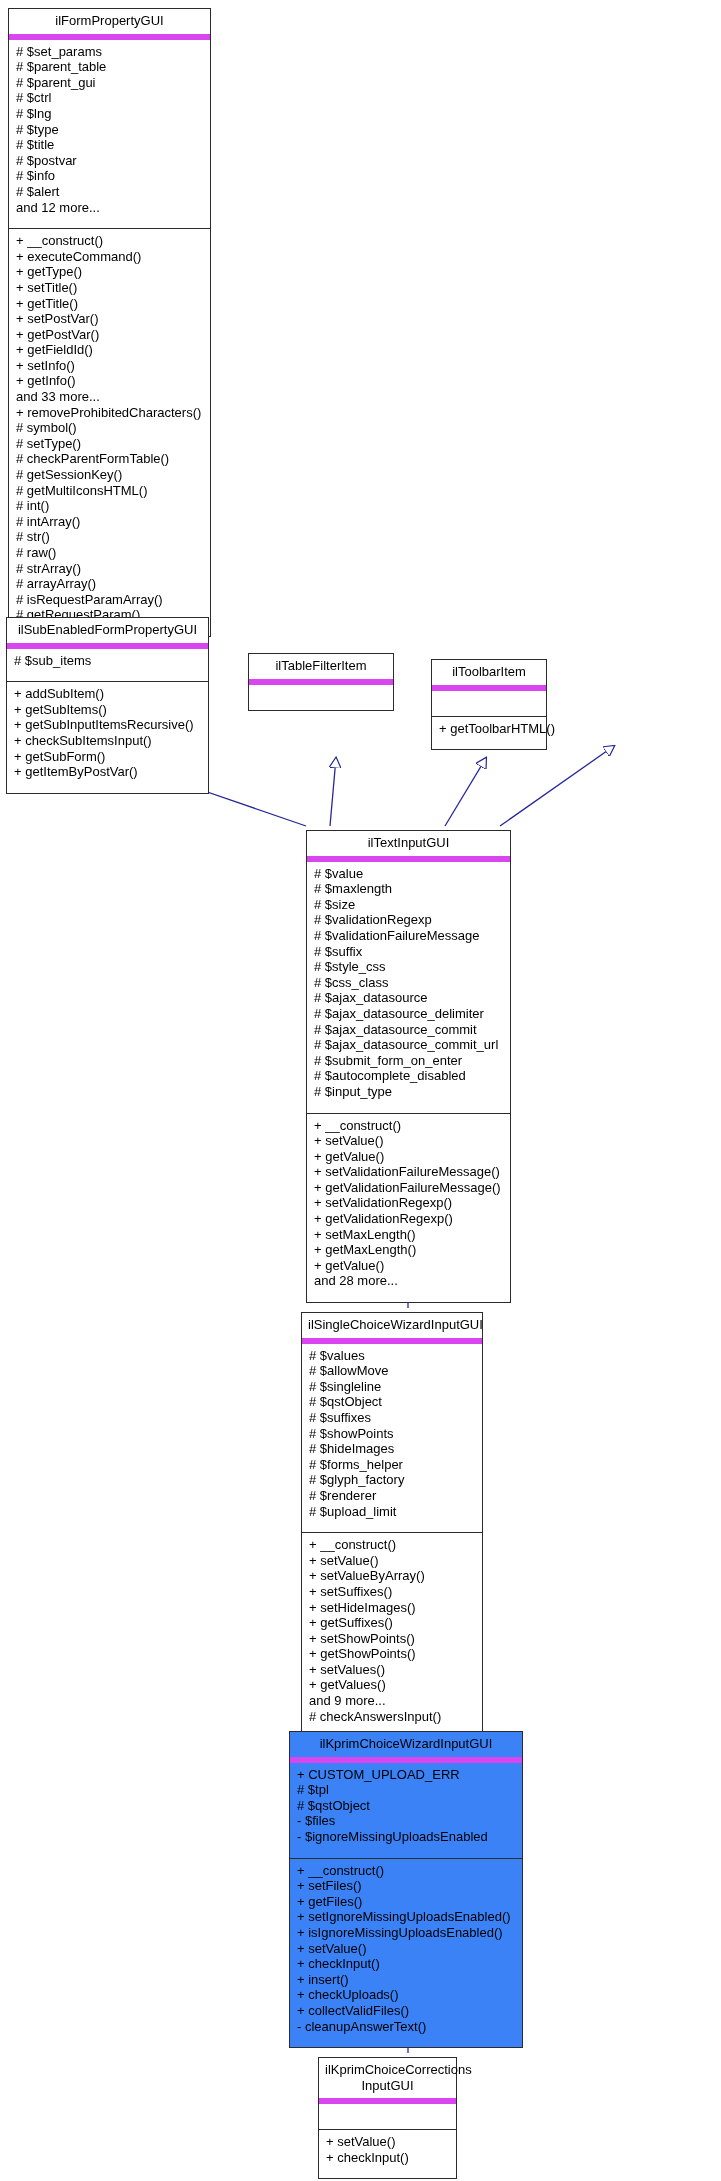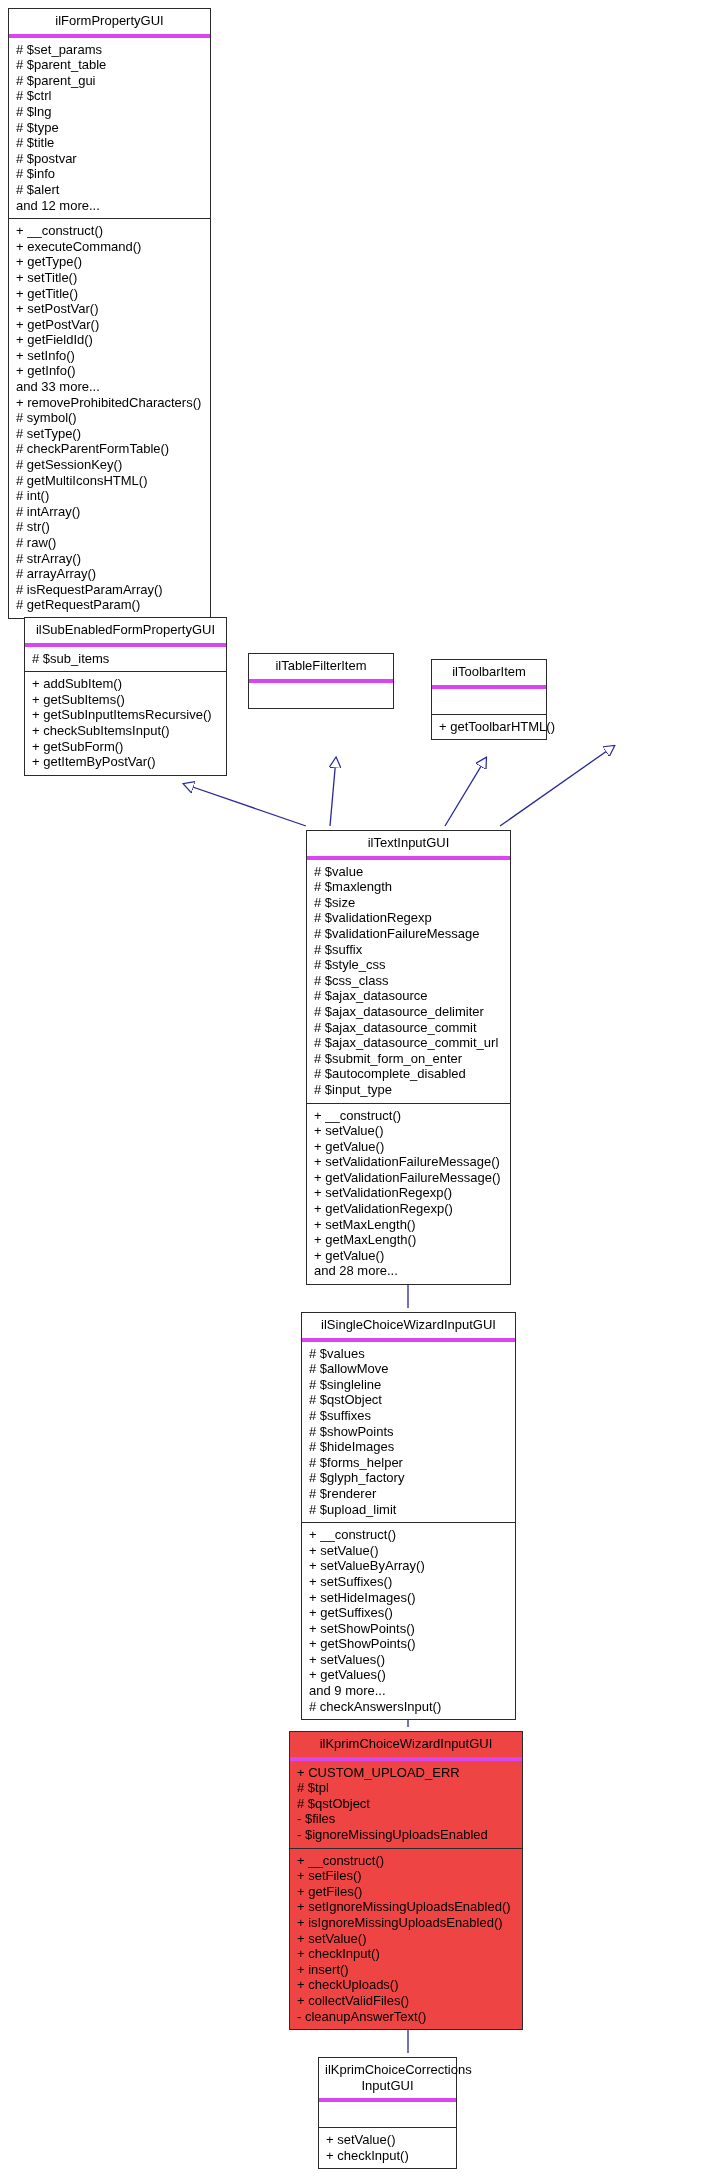--- a/index.html
+++ b/index.html
@@ -32,30 +32,30 @@
   }
   .node {
     position: absolute;
     box-sizing: border-box;
     border: 1px solid #2b2b2b;
     background: #ffffff;
     font-size: 13px;
     line-height: 15.6px;
   }
   .node.filled {
-    background: #ef4444;
+    background: #3b82f6;
   }
   .node .title {
     text-align: center;
     padding: 4px 6px 5px 6px;
-    border-bottom: 4px solid #d946ef;
+    border-bottom: 6px solid #d946ef;
     white-space: pre-line;
   }
   .node .compartment {
-    padding: 4px 7px 5px 7px;
+    padding: 4px 7px 13px 7px;
     border-bottom: 1px solid #2b2b2b;
   }
   .node .compartment:last-child {
     border-bottom: none;
   }
   .node .compartment.empty {
     height: 16px;
     padding: 4px 7px 5px 7px;
   }
   .node .row {
@@ -128,21 +128,21 @@
       <div class="row"># intArray()</div>
       <div class="row"># str()</div>
       <div class="row"># raw()</div>
       <div class="row"># strArray()</div>
       <div class="row"># arrayArray()</div>
       <div class="row"># isRequestParamArray()</div>
       <div class="row"># getRequestParam()</div>
     </div>
   </div>
 
-  <div class="node" style="left:6px; top:617px; width:203px;margin-left:18px;">
+  <div class="node" style="left:6px; top:617px; width:203px;">
     <div class="title">ilSubEnabledFormPropertyGUI</div>
     <div class="compartment">
       <div class="row"># $sub_items</div>
     </div>
     <div class="compartment">
       <div class="row">+ addSubItem()</div>
       <div class="row">+ getSubItems()</div>
       <div class="row">+ getSubInputItemsRecursive()</div>
       <div class="row">+ checkSubItemsInput()</div>
       <div class="row">+ getSubForm()</div>
@@ -191,21 +191,21 @@
       <div class="row">+ getValidationFailureMessage()</div>
       <div class="row">+ setValidationRegexp()</div>
       <div class="row">+ getValidationRegexp()</div>
       <div class="row">+ setMaxLength()</div>
       <div class="row">+ getMaxLength()</div>
       <div class="row">+ getValue()</div>
       <div class="row">and 28 more...</div>
     </div>
   </div>
 
-  <div class="node" style="left:301px; top:1312px; width:215px;">
+  <div class="node" style="left:301px; top:1312px; width:182px;">
     <div class="title">ilSingleChoiceWizardInputGUI</div>
     <div class="compartment">
       <div class="row"># $values</div>
       <div class="row"># $allowMove</div>
       <div class="row"># $singleline</div>
       <div class="row"># $qstObject</div>
       <div class="row"># $suffixes</div>
       <div class="row"># $showPoints</div>
       <div class="row"># $hideImages</div>
       <div class="row"># $forms_helper</div>

